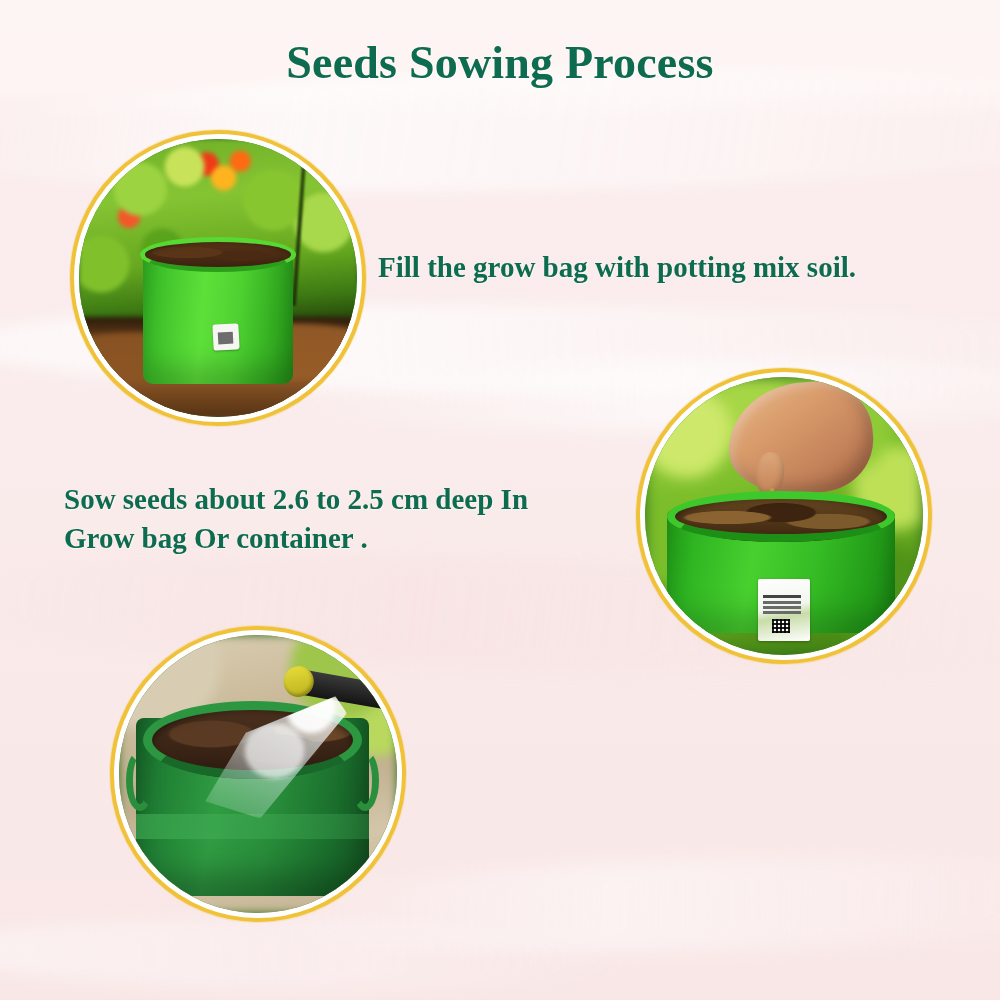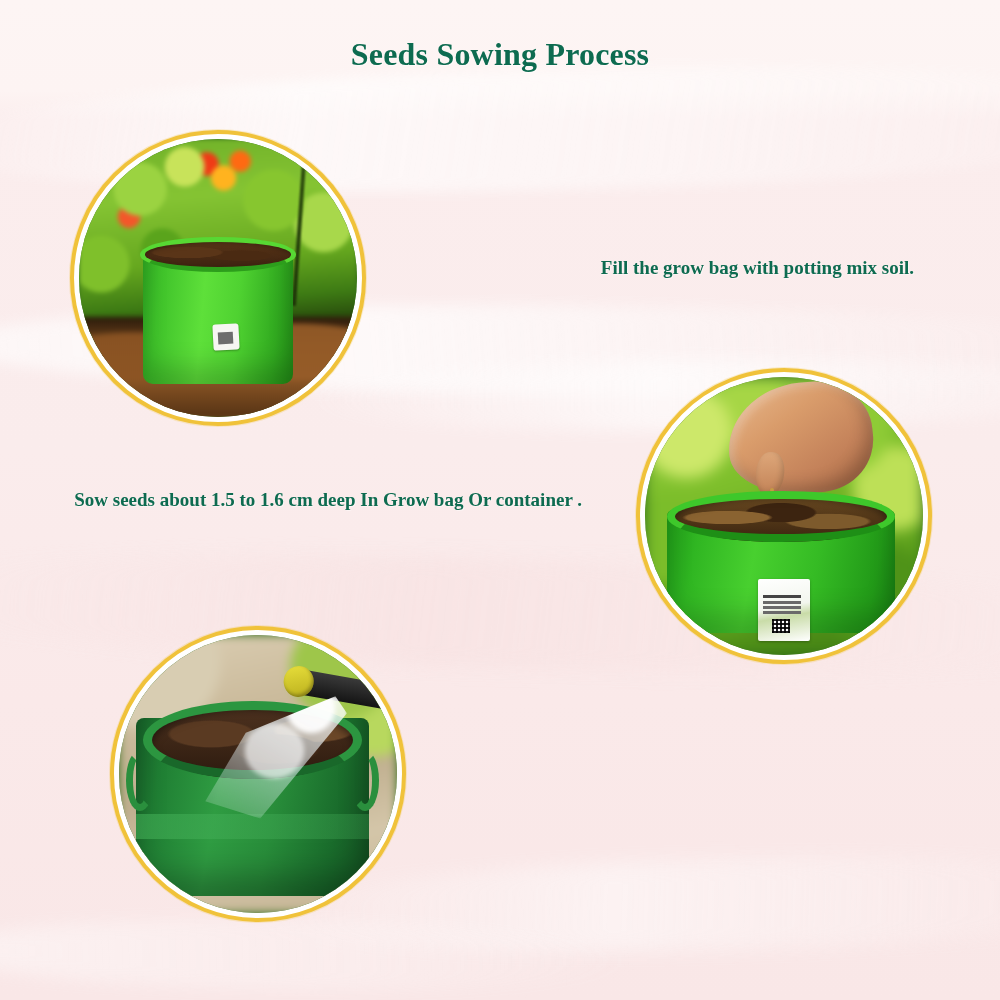--- a/index.html
+++ b/index.html
@@ -76,21 +76,21 @@
     transform:rotate(.9deg);
     border-radius:50%;
     filter:blur(8px);
   }
 
   
   .title {
     position:absolute;
     left:0; right:0; top:36px;
     text-align:center;
-    font-size:32px;
+    font-size:46px;
     font-weight:bold;
     letter-spacing:.2px;
     color:#0d6b50;
     font-family:"Liberation Serif","DejaVu Serif",serif;
     text-shadow:1px 1px 0 rgba(255,255,255,.5);
   }
 
   
   .photo {
     position:absolute;
@@ -362,23 +362,23 @@
     box-sizing:border-box;
   }
   .handle3l { left:-4%;  border-right-color:transparent; border-top-color:transparent; }
   .handle3r { right:-4%; border-left-color:transparent;  border-top-color:transparent; }
 
   
   .caption {
     position:absolute;
     color:#0d6b50;
     font-weight:bold;
-    font-size:19px;
+    font-size:29px;
     line-height:39px;
-    text-align:right;
+    text-align:left;
     font-family:"Liberation Serif","DejaVu Serif",serif;
     text-shadow:1px 1px 0 rgba(255,255,255,.45);
   }
   .cap-1 { left:378px; top:248px; width:536px; }
   .cap-2 { left:64px;  top:480px; width:518px; }
   .cap-3 { left:396px; top:768px; width:596px; }
 </style>
 </head>
 <body>
 
@@ -402,21 +402,21 @@
       <div class="bag1">
         <div class="tag1">
             <i></i>
           </div>
       </div>
     </div>
   </div>
 
   <div class="caption cap-1">Fill the grow bag with potting mix soil.</div>
 
-  <div class="caption cap-2">Sow seeds about 1.5 to 1.6 cm deep In Grow bag Or container .</div>
+  <div class="caption cap-2">Sow seeds about 2.6 to 2.5 cm deep In Grow bag Or container .</div>
 
   <div class="photo ph-2">
     <div class="inner">
       <div class="sc2-bg"></div>
       <div class="hand2"></div>
       <div class="finger2"></div>
       <div class="seeds2"></div>
       <div class="bag2">
         <div class="soil2"></div>
         <div class="rim2"></div>

